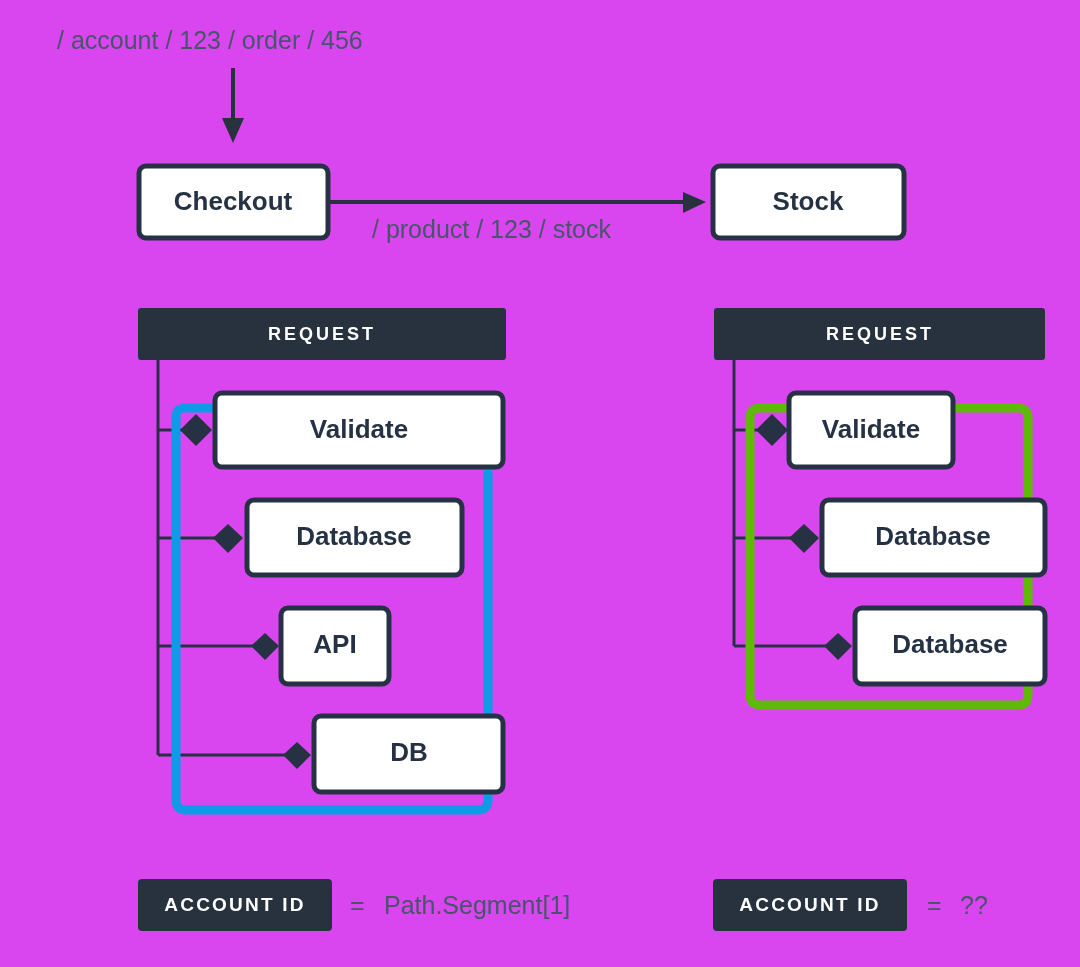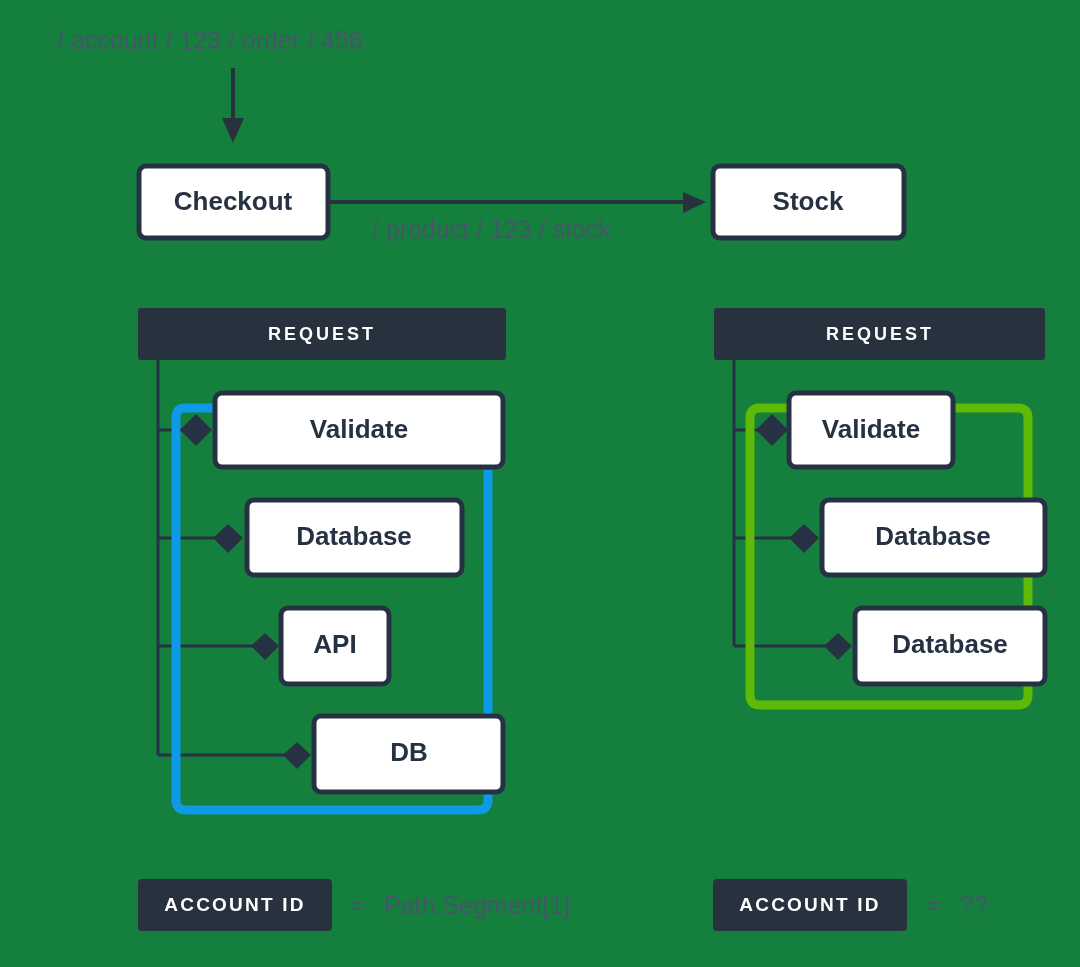--- a/index.html
+++ b/index.html
@@ -104,21 +104,21 @@
   .hl {
     fill: none;
     stroke-width: 9;
     stroke-linecap: butt;
     stroke-linejoin: round;
   }
 </style>
 </head>
 <body>
 
-<div id="stage" style="background: #15803d; text-decoration: underline;">
+<div id="stage" style="background: #d946ef; text-decoration: underline;">
   <svg id="diagram" viewBox="0 0 1080 967" xmlns="http://www.w3.org/2000/svg">
 
     <text class="path-label" x="57" y="42">/ account / 123 / order / 456</text>
 
     <g>
       <line class="connector-arrow" x1="233" y1="68" x2="233" y2="128"></line>
       <polygon class="arrowhead" points="233,143 222,118 244,118"></polygon>
     </g>
 
     <g>

